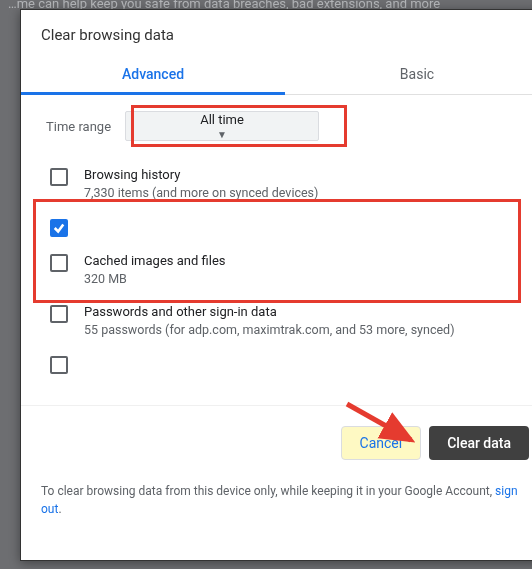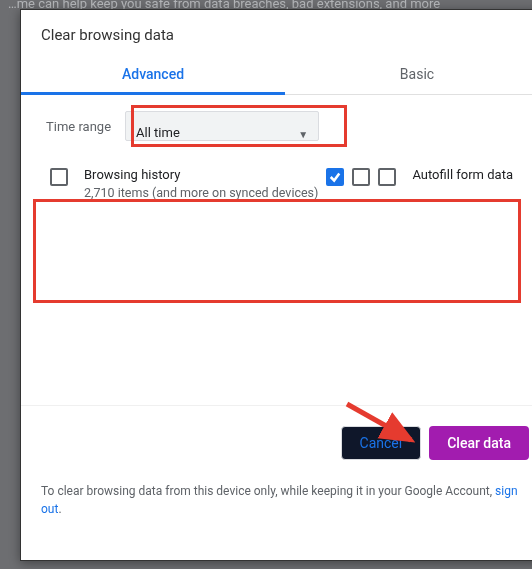--- a/index.html
+++ b/index.html
@@ -53,33 +53,34 @@
   }
   .scroll-inner {
     padding:16px 14px 0 20px;
   }
   .timerow {
     display:flex; align-items:center; gap:14px; margin-bottom:18px;
   }
   .timerow-label { color:#5f6368; font-size:13px; }
   .select {
     width:194px; height:30px; border:1px solid #dadce0; background:#f1f3f4;
-    display:flex; align-items:flex-end; justify-content:space-between;
+    display:flex; align-items:center; justify-content:space-between;
     padding:0 10px; font-size:13px; color:#202124; cursor:pointer;
     border-radius:2px;
+    flex-direction:column;
   }
   .select .caret { color:#5f6368; font-size:10px; }
   .select-highlight {
     position:absolute;
     border:3px solid #e53b2f;
     width:216px; height:42px;
     left:110px; top:10px;
     pointer-events:none;
   }
-  .list { display:flex; }
+  .list { display:flex; flex-direction:column; }
   .item {
     display:flex; align-items:flex-start; gap:16px;
     padding:8px 4px 8px 4px;
   }
   .cb {
     width:18px; height:18px; flex:0 0 18px; margin-top:1px;
     border:2px solid #5f6368; border-radius:2px; background:#fff;
     display:flex; align-items:center; justify-content:center;
     cursor:pointer;
   }
@@ -106,22 +107,22 @@
   .btnrow {
     display:flex; justify-content:flex-end; gap:8px;
     padding:20px 20px 14px 20px;
     border-top:1px solid #f0f0f0;
     position:relative;
   }
   .btn {
     height:34px; padding:0 18px; border-radius:4px; font-size:14px;
     display:flex; align-items:center; cursor:pointer;
   }
-  .btn.secondary { border:1px solid #dadce0; color:#1a73e8; background:#0f172a; }
-  .btn.primary { background:#a21caf; color:#fff; font-weight:500; }
+  .btn.secondary { border:1px solid #dadce0; color:#1a73e8; background:#fef9c3; }
+  .btn.primary { background:#404040; color:#fff; font-weight:500; }
   .arrow {
     position:absolute; left:320px; top:-8px; pointer-events:none;
   }
   .footer {
     padding:8px 20px 18px; font-size:12px; color:#5f6368; line-height:1.5;
   }
   .footer .link { color:#1a73e8; cursor:pointer; }
 </style>
 </head>
 <body>
@@ -148,43 +149,51 @@
         </div>
       </div>
       <div class="select-highlight"></div>
 
       <div class="list">
 
         <div class="item">
           <div class="cb"></div>
           <div class="item-text">
             <div class="t1">Browsing history</div>
-            <div class="t2">2,710 items (and more on synced devices)</div>
+            <div class="t2">7,330 items (and more on synced devices)</div>
           </div>
         </div>
 
         <div class="item">
           <div class="cb checked">
               <svg viewBox="0 0 14 14">
                 <polyline points="2,7 6,11 12,3"></polyline>
               </svg>
             </div>
         </div>
 
 
-
-        <div class="item">
-          <div class="cb"></div>
-        </div>
-
         <div class="item">
           <div class="cb"></div>
           <div class="item-text">
-            <div class="t1">Autofill form data</div>
+            <div class="t1">Cached images and files</div>
+            <div class="t2">320 MB</div>
           </div>
+        </div>
+
+        <div class="item">
+          <div class="cb"></div>
+          <div class="item-text">
+            <div class="t1">Passwords and other sign-in data</div>
+            <div class="t2">55 passwords (for adp.com, maximtrak.com, and 53 more, synced)</div>
+          </div>
+        </div>
+
+        <div class="item">
+          <div class="cb"></div>
         </div>
 
       </div>
 
       <div class="group-highlight"></div>
     </div>
 
     <div class="scrollbar">
       <div class="thumb"></div>
     </div>

